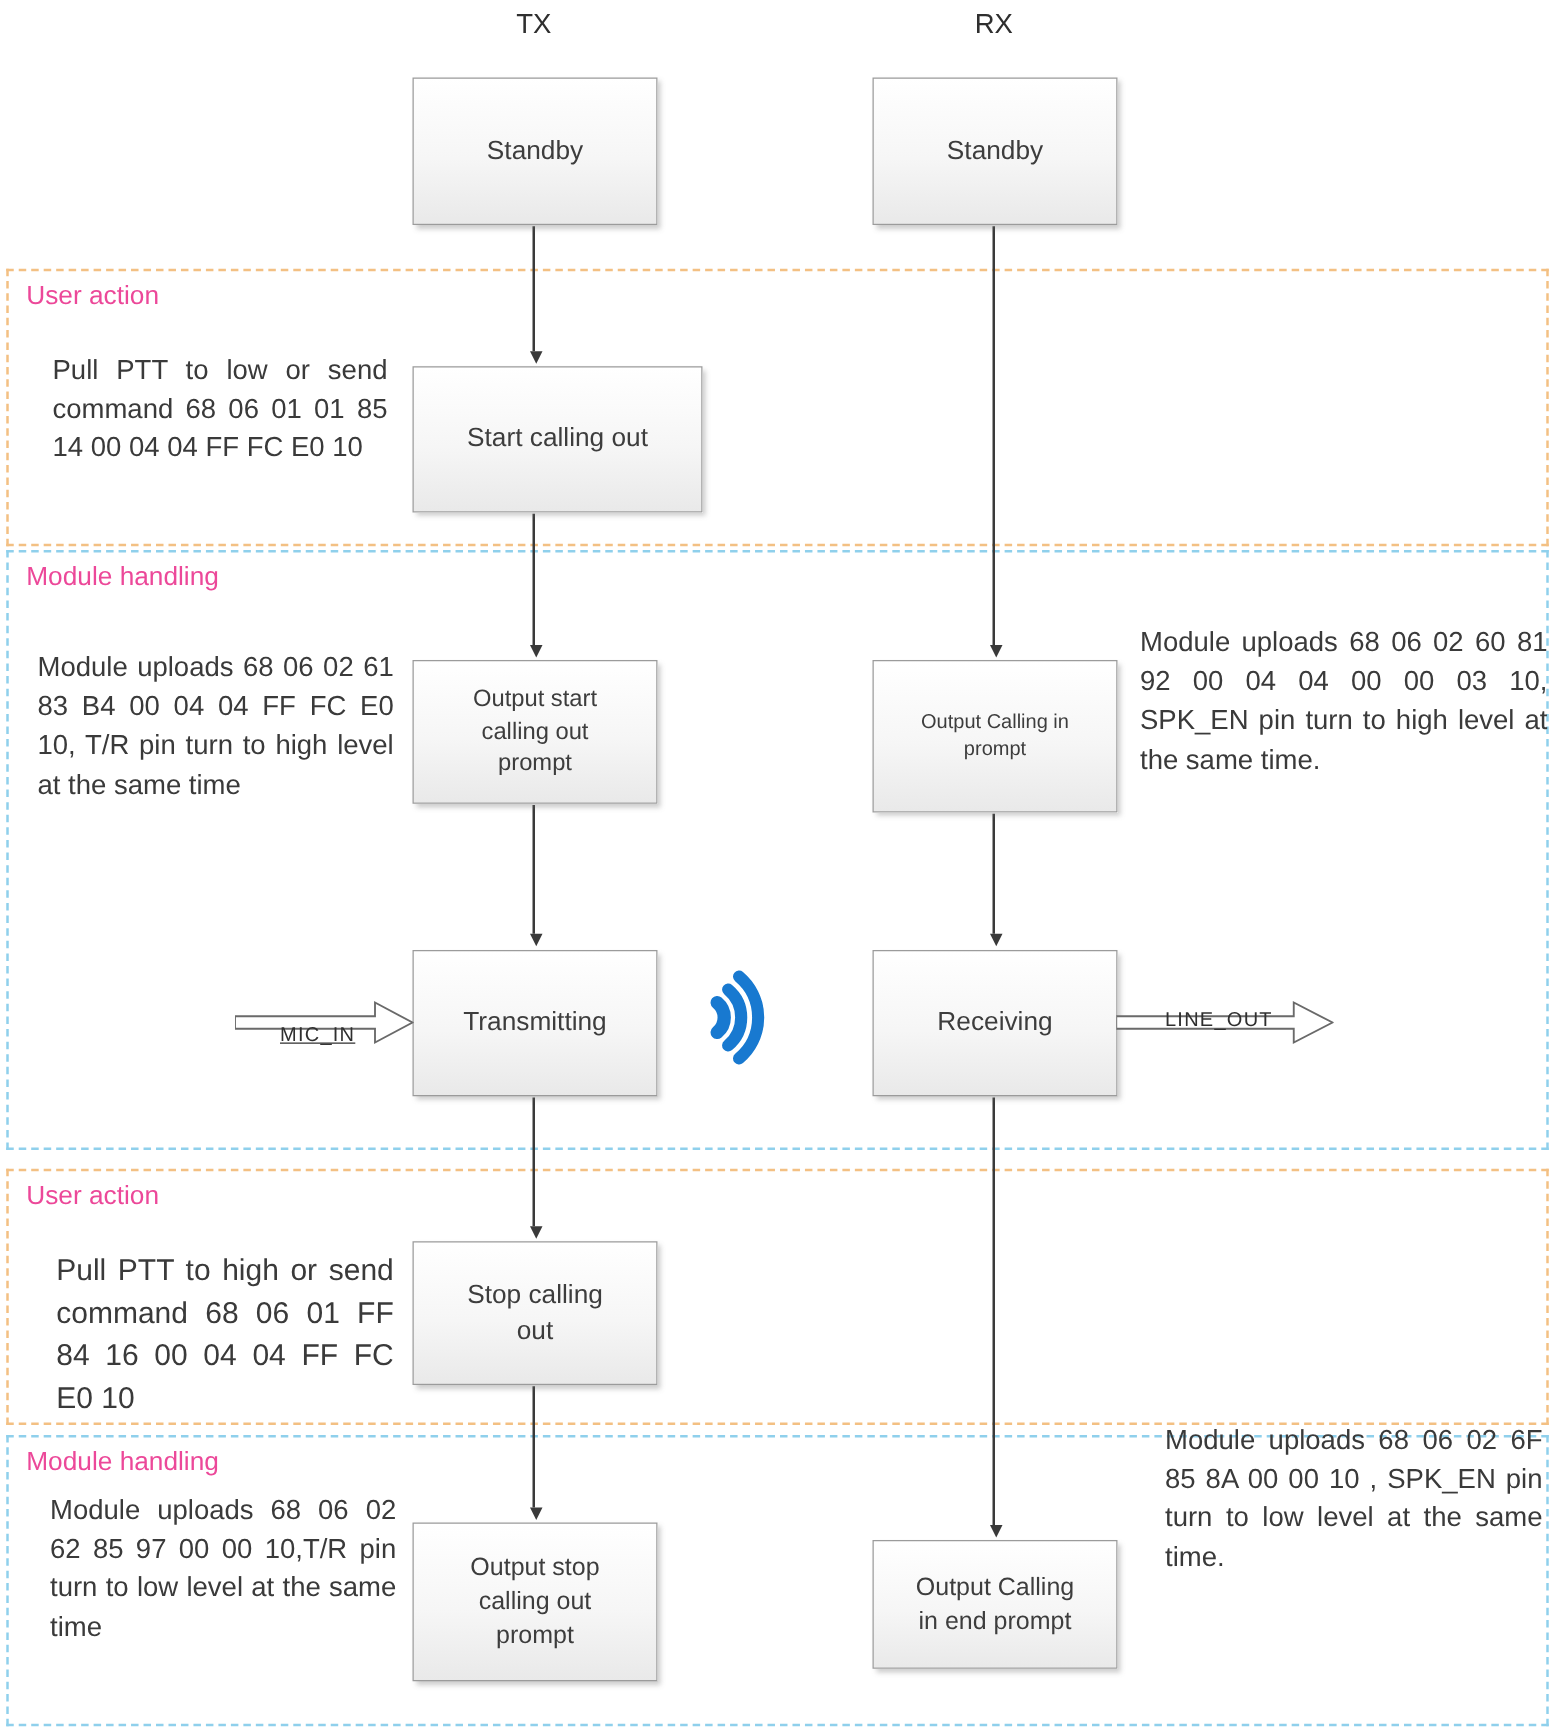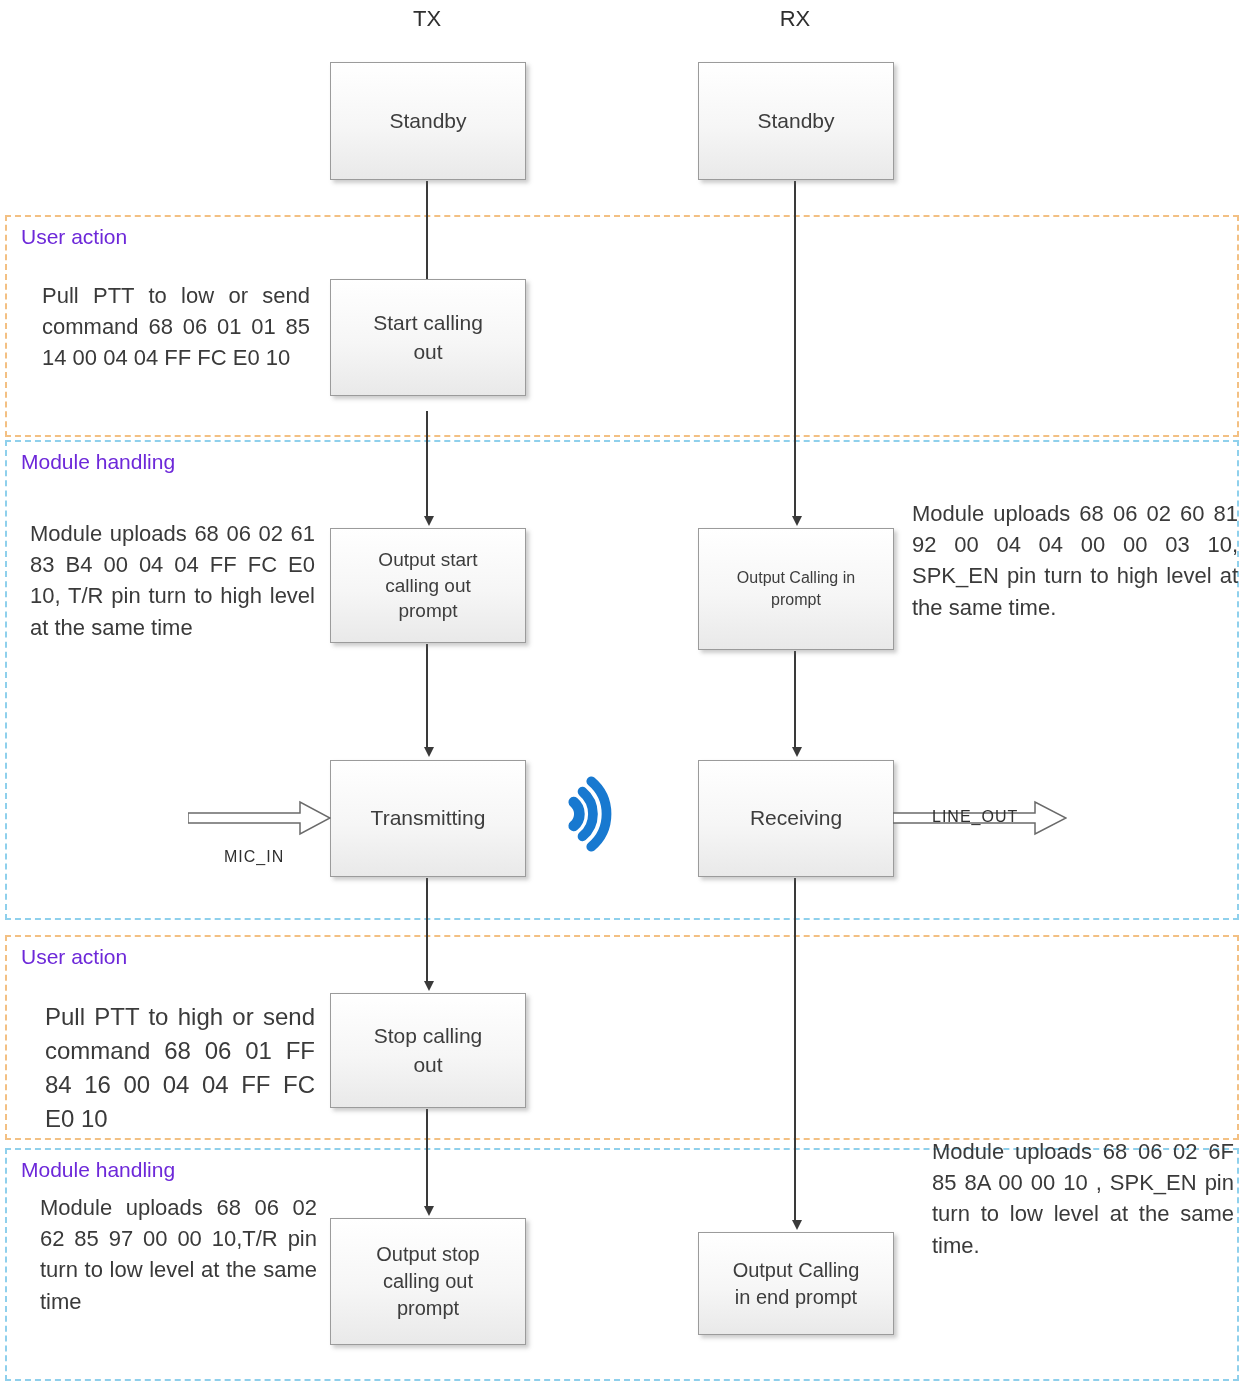--- a/index.html
+++ b/index.html
@@ -6,36 +6,36 @@
   .canvas {
     position:relative; width:1246px; height:1386px;
     background:#ffffff; overflow:hidden;
     font-family:"Liberation Sans", sans-serif; color:#3b3b3b;
   }
 
   
   .band { position:absolute; left:5px; width:1234px; border:2px dashed; box-sizing:border-box; background:transparent; }
   .band-user   { border-color:#f3c083; }
   .band-module { border-color:#8fd0ec; }
-  .band-label  { position:absolute; left:14px; top:8px; font-size:21px; color:#6d28d9; }
+  .band-label  { position:absolute; left:14px; top:8px; font-size:21px; color:#ec4899; }
   .band-ua1 { top:215px;  height:222px; }
   .band-mh1 { top:440px;  height:480px; }
   .band-ua2 { top:935px;  height:205px; }
   .band-mh2 { top:1148px; height:233px; }
 
   
   .node {
     position:absolute; display:flex; align-items:center; justify-content:center;
     text-align:center; box-sizing:border-box; padding:6px 26px;
     background:linear-gradient(180deg,#ffffff 0%,#f6f6f6 55%,#e9e9e9 100%);
     border:1px solid #9b9b9b; box-shadow:3px 3px 4px rgba(110,110,110,.35);
     color:#3d3d3d; font-size:21px; line-height:1.35;
   }
   .n-tx-standby      { left:330px; top:62px;   width:196px; height:118px; }
-  .n-tx-start        { left:330px; top:279px;  width:196px; height:117px; }
+  .n-tx-start        { left:330px; top:293px;  width:232px; height:117px; }
   .n-tx-outstart     { left:330px; top:528px;  width:196px; height:115px; font-size:19px; }
   .n-tx-transmitting { left:330px; top:760px;  width:196px; height:117px; }
   .n-tx-stop         { left:330px; top:993px;  width:196px; height:115px; }
   .n-tx-outstop      { left:330px; top:1218px; width:196px; height:127px; font-size:20px; }
   .n-rx-standby      { left:698px; top:62px;   width:196px; height:118px; }
   .n-rx-outin        { left:698px; top:528px;  width:196px; height:122px; font-size:16px; }
   .n-rx-receiving    { left:698px; top:760px;  width:196px; height:117px; }
   .n-rx-outend       { left:698px; top:1232px; width:196px; height:103px; font-size:20px; }
 
   
@@ -66,21 +66,21 @@
   .note-mh1-rx { left:912px; top:498px;  width:326px; }
   .note-ua2-tx { left:45px;  top:1000px; width:270px; font-size:24px; }
   .note-mh2-tx { left:40px;  top:1192px; width:277px; }
   .note-mh2-rx { left:932px; top:1136px; width:302px; }
 
   
   .blockarrow { position:absolute; }
   .ba-mic  { left:188px; top:800px; }
   .ba-line { left:893px; top:800px; }
   .sig-label { position:absolute; font-size:16px; color:#2f2f2f; letter-spacing:1px; white-space:nowrap; }
-  .sig-mic  { left:224px; top:848px; }
+  .sig-mic  { left:224px; top:820px;text-decoration:underline; }
   .sig-line { left:932px; top:808px; }
 
   
   .waves { position:absolute; left:556px; top:765px; }
 </style>
 </head>
 <body>
 
 <div class="canvas">
 

